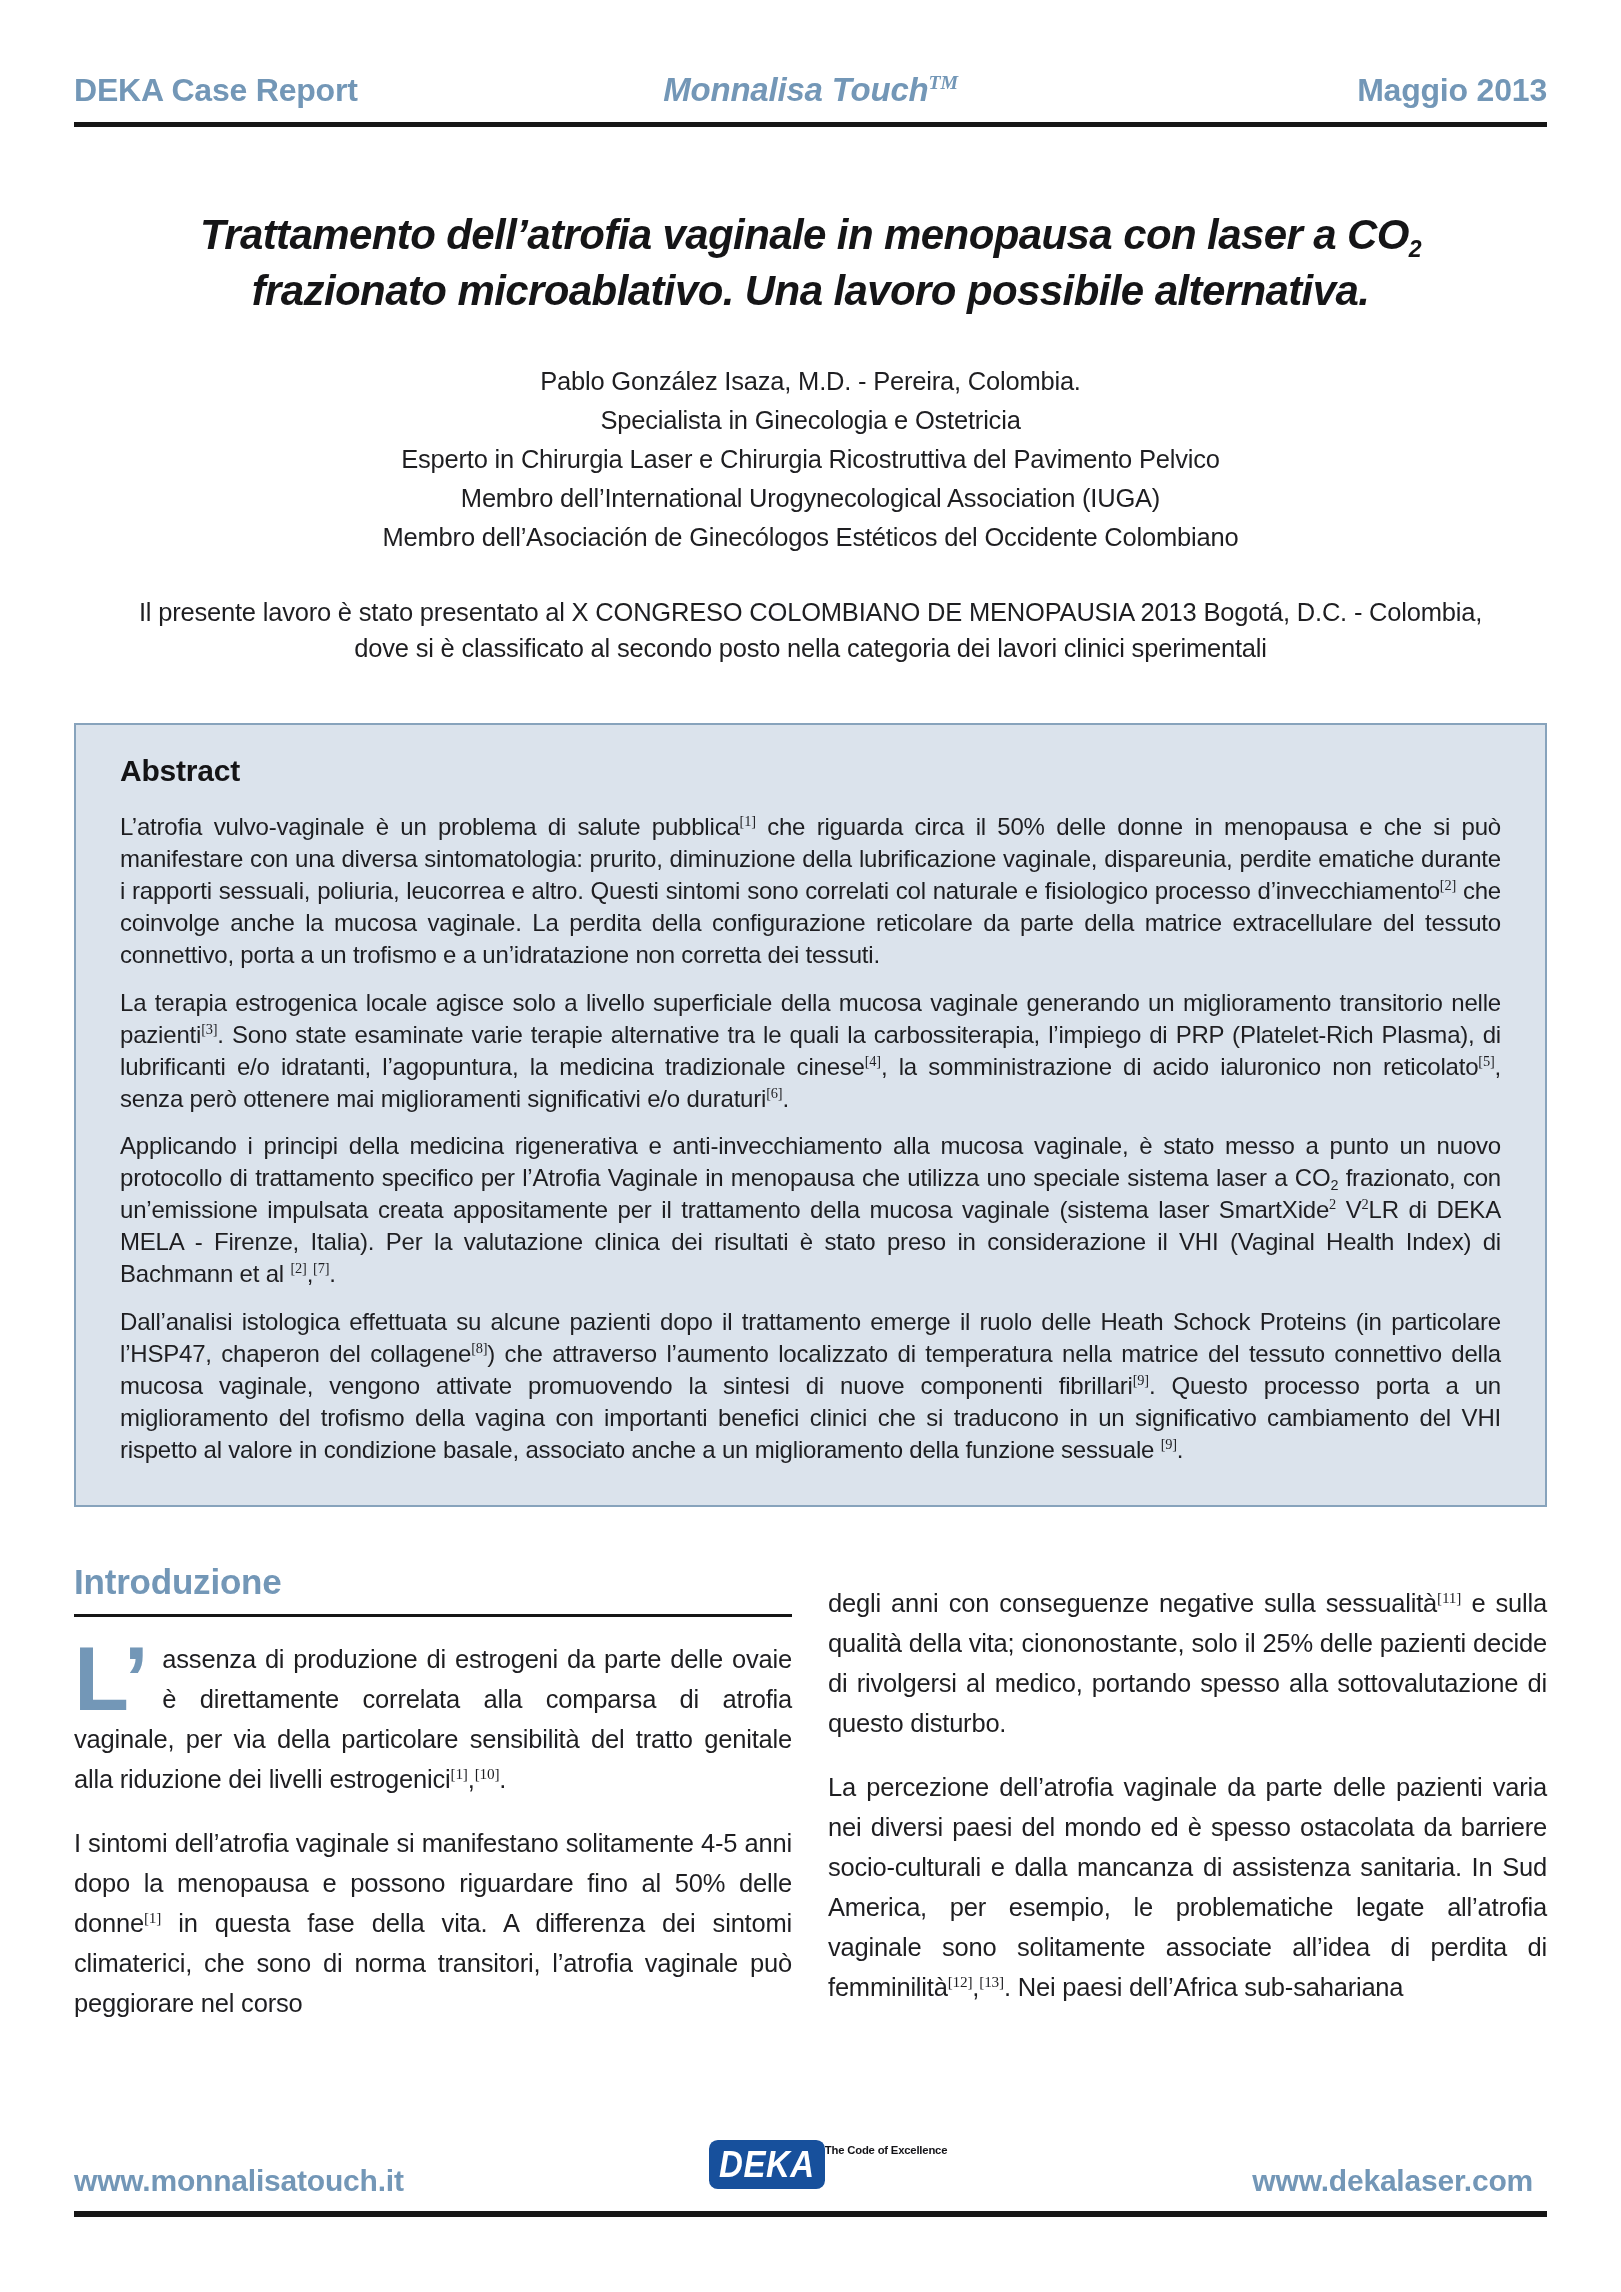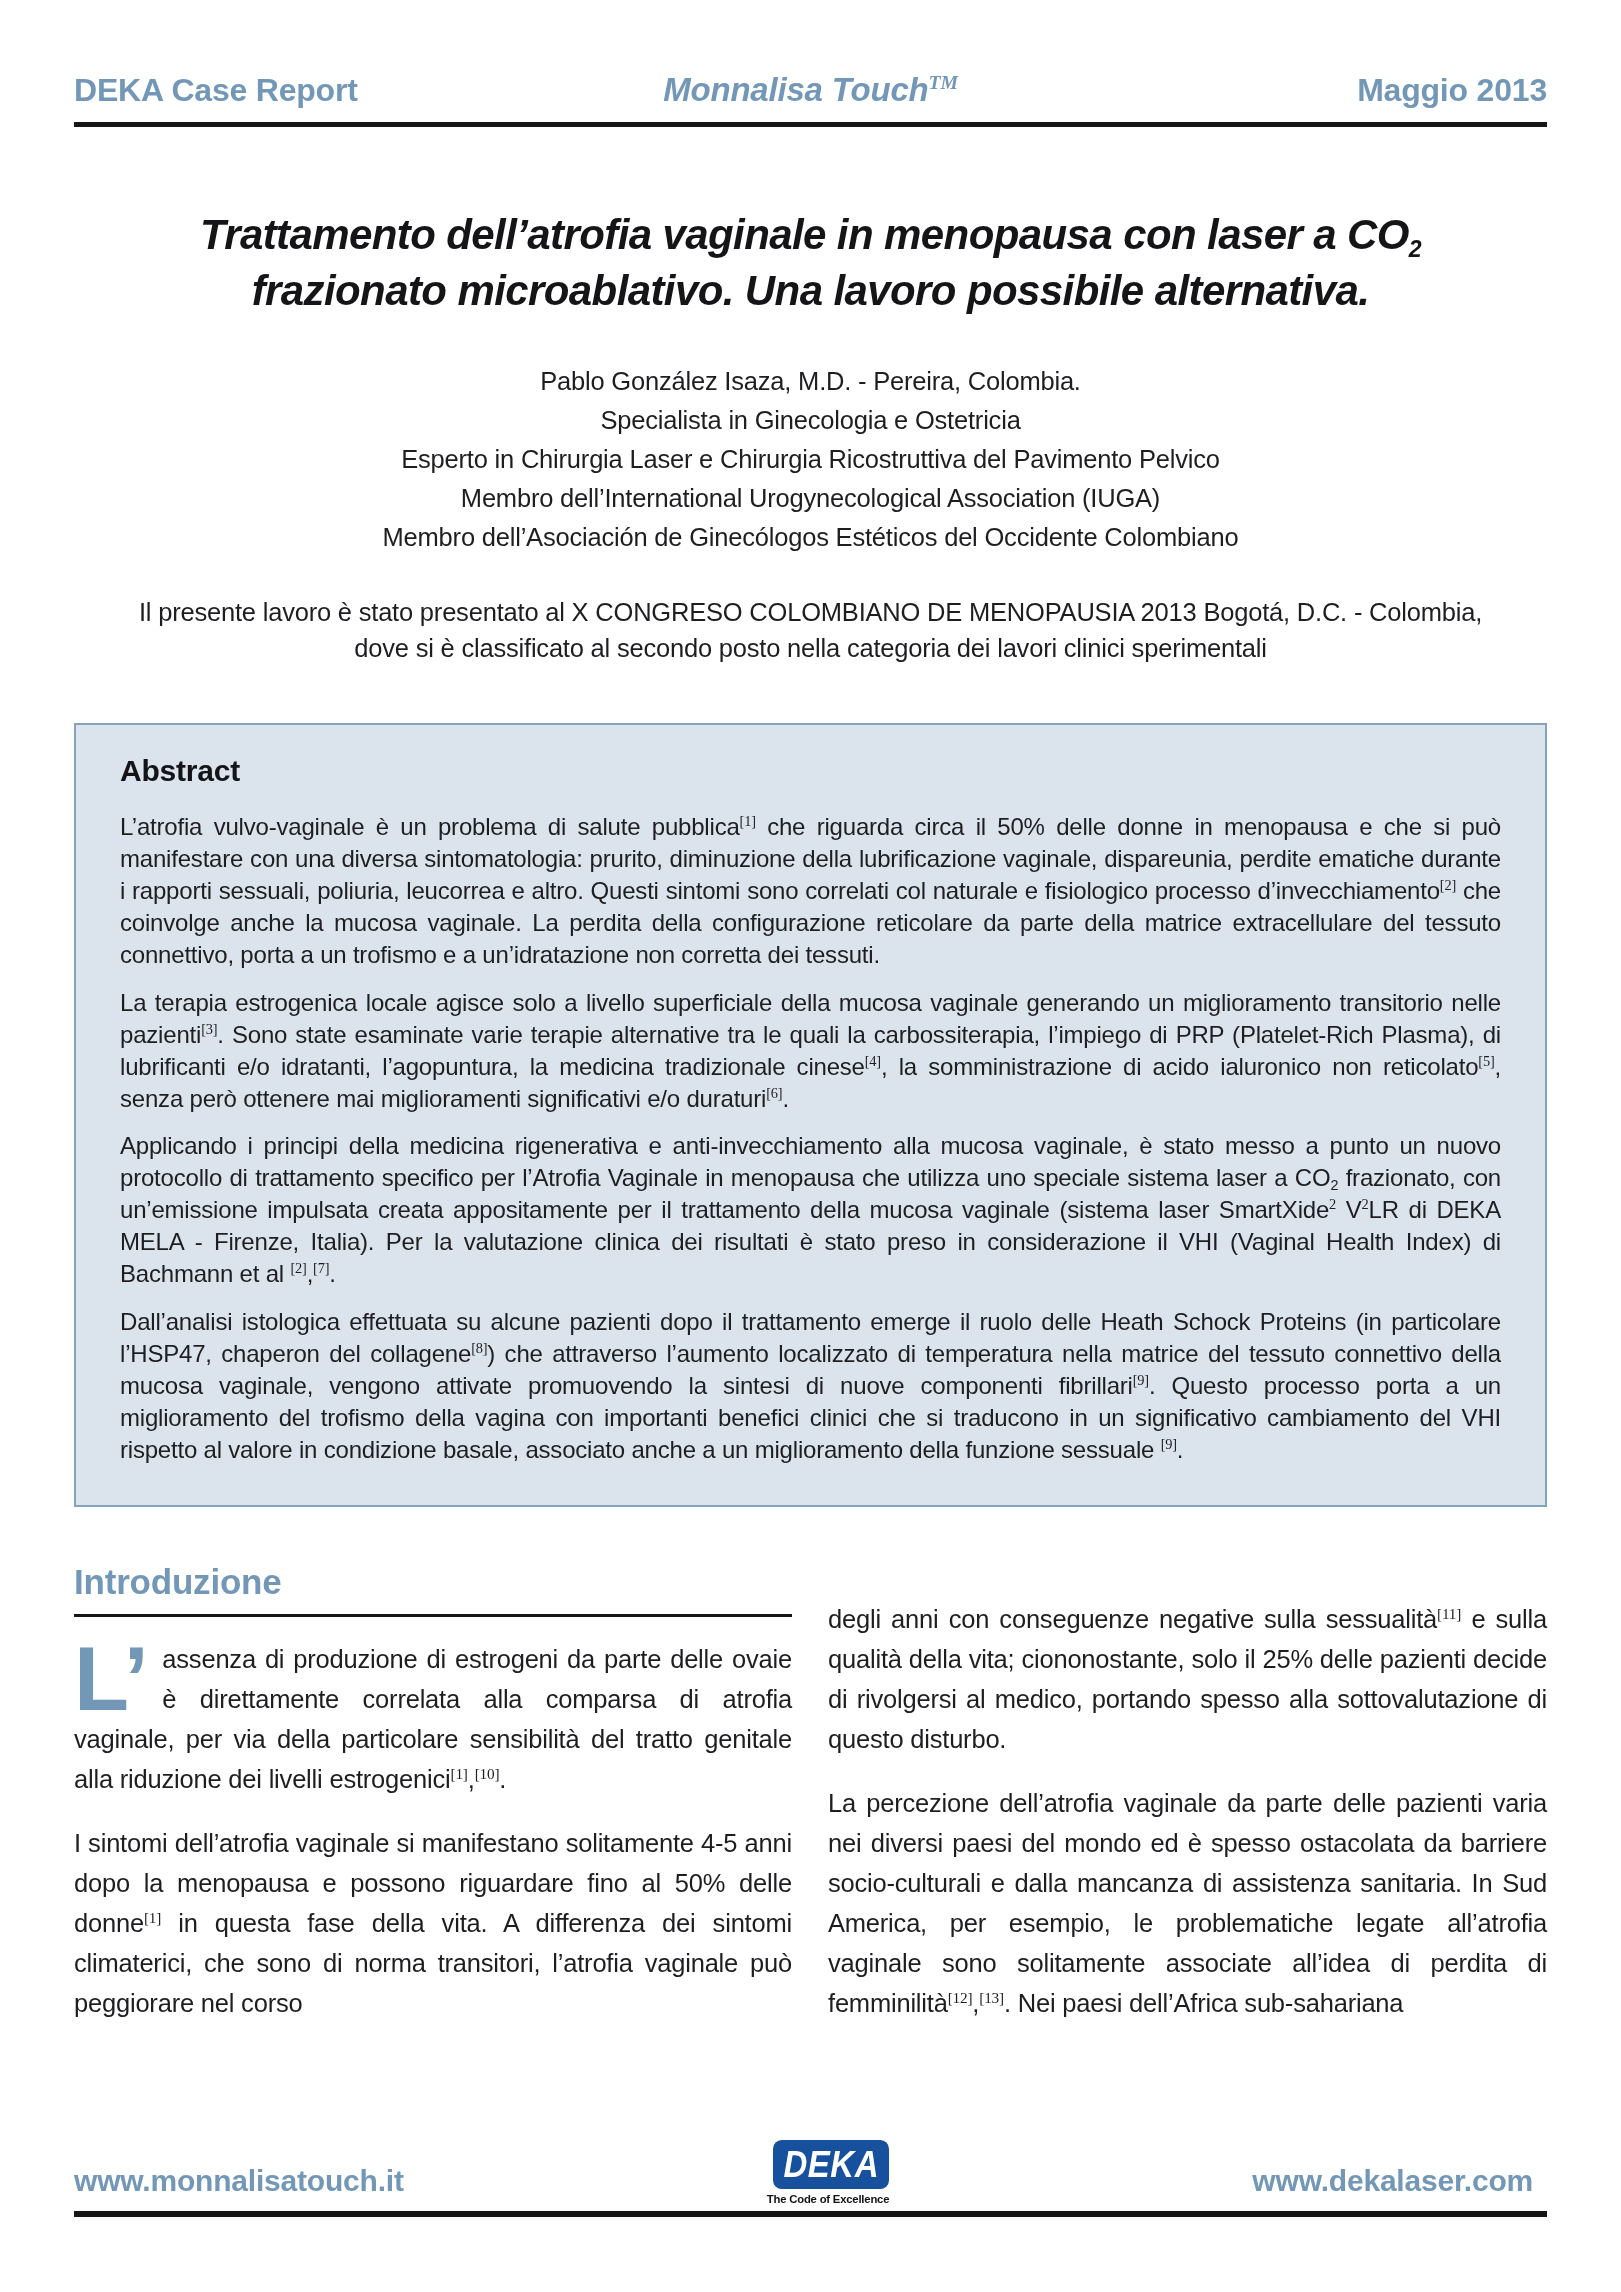--- a/index.html
+++ b/index.html
@@ -49,21 +49,21 @@
   }
   .abstract-heading{font-size:30px;font-weight:bold;color:#141416;margin-bottom:23.5px;}
   .abstract p{
     font-size:24px;line-height:32px;text-align:justify;margin-bottom:15.7px;
   }
   .abstract p:last-child{margin-bottom:0;}
   sup{font-size:60%;line-height:0;vertical-align:super;font-family:Liberation Serif, serif;}
   sub{font-size:60%;line-height:0;vertical-align:-0.25em;}
 
   
-  .intro{margin-top:55px;display:flex;gap:36px;align-items:flex-end;}
+  .intro{margin-top:55px;display:flex;gap:36px;align-items:center;}
   .col-left{width:718px;flex:0 0 auto;}
   .col-right{flex:1 1 auto;}
   .intro-heading{
     font-size:35px;font-weight:bold;color:var(--accent-blue,#7397b7);
     padding-bottom:11.8px;border-bottom:3.9px solid var(--rule,#161616);
     margin-bottom:21.6px;
   }
   .intro p{font-size:25.5px;line-height:40px;text-align:justify;}
   .intro p + p{margin-top:24.5px;}
   .col-right p:first-child{margin-top:4.9px;}
@@ -74,21 +74,21 @@
 
   
   .footer{
     position:absolute;left:74px;right:88px;top:2140px;
     display:flex;justify-content:space-between;align-items:flex-start;
   }
   .footer-url{
     font-size:30px;font-weight:bold;color:var(--accent-blue,#7397b7);
     margin-top:23.5px;text-decoration:none;
   }
-  .logo-block{display:flex;flex-direction:column;align-items:flex-end;}
+  .logo-block{display:flex;align-items:flex-start;}
   .logo-rect{
     width:116px;height:49px;border-radius:8.8px;
     background:var(--logo-blue,#17509c);
     display:flex;align-items:center;justify-content:center;
   }
   .logo-text{
     color:#ffffff;font-weight:bold;font-style:italic;font-size:33px;
     letter-spacing:0.5px;transform:scaleY(1.1);
   }
   .logo-tagline{margin-top:3.9px;font-size:11.3px;font-weight:bold;color:#121217;white-space:nowrap;}

